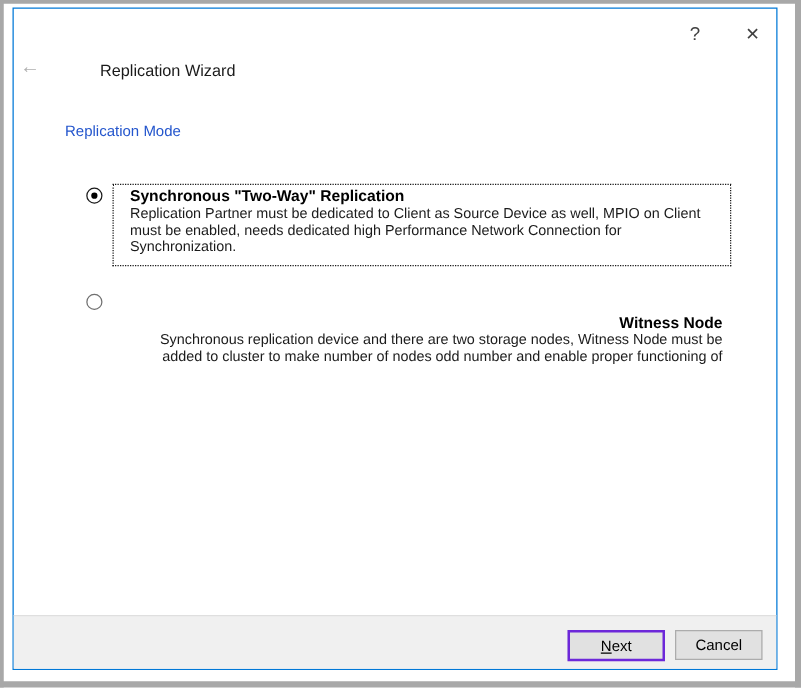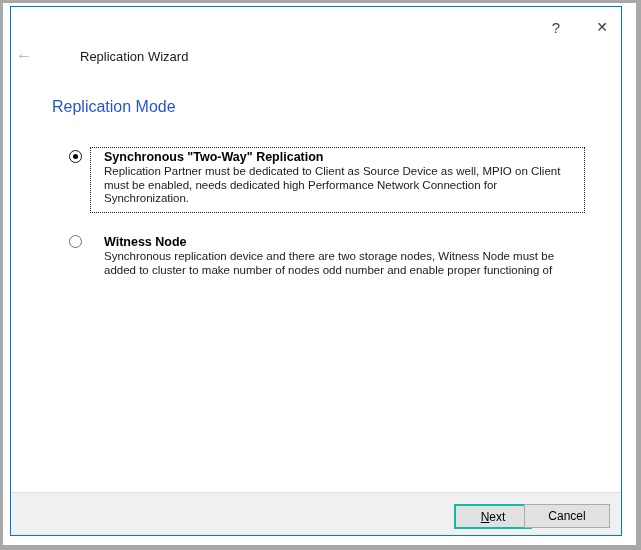--- a/index.html
+++ b/index.html
@@ -39,61 +39,61 @@
     display:flex; align-items:center; justify-content:center;
     color:#b0b0b0; font-size:16px;
   }
   .window-title {
     position:absolute; left:69px; top:42px;
     font-size:13px; color:#1a1a1a;
   }
 
   .page-title {
     position:absolute; left:41px; top:91px;
-    font-size:16px; font-weight:400;
+    font-size:12px; font-weight:400;
   }
 
   
   .radio {
     position:absolute; width:13px; height:13px;
     border:1px solid #707070; border-radius:50%;
     background:#fff;
   }
   .radio.selected { border-color:#1a1a1a; }
   .radio.selected::after {
     content:""; position:absolute; left:3px; top:3px;
     width:5px; height:5px; border-radius:50%; background:#000;
   }
   .radio-1 { left:58px; top:143px; }
   .radio-2 { left:58px; top:228px; }
 
   .option-block { position:absolute; left:79px; width:495px; padding:2px 6px 4px 13px; }
   .option-1 { top:140px; border:1px dotted #1a1a1a; min-height:66px; }
-  .option-2 { top:225px; border:1px dotted transparent; }
+  .option-2 { top:241px; border:1px dotted transparent;text-align:right; }
 
   .option-title { font-size:12.5px; font-weight:bold; color:#000; line-height:15px; }
   .option-desc  { font-size:11.5px; color:#1b1b1b; line-height:13.5px; white-space:nowrap; }
   .option-desc:first-of-type { margin-top:1px; }
 
   
   .footer {
     position:absolute; left:0; bottom:0; width:100%; height:43px;
     background:#f0f0f0; border-top:1px solid #dfdfdf;
   }
   .btn {
     position:absolute; height:24px; bottom:7px;
     display:flex; align-items:center; justify-content:center;
     font-size:12px; color:#000;
     background:#e1e1e1; border:1px solid #acacac;
   }
   .next-btn {
     right:89px; width:78px; height:25px; bottom:6px;
-    border:2px solid #14b8a6;
+    border:2px solid #6d28d9;
   }
-  .cancel-btn { right:11px; width:86px;justify-content:center; }
+  .cancel-btn { right:11px; width:70px;justify-content:center; }
   .accel { text-decoration:underline; }
 </style>
 </head>
 <body>
 
 <div class="edge edge-top"></div>
 <div class="edge edge-left"></div>
 <div class="edge edge-right"></div>
 <div class="edge edge-bottom"></div>
 

